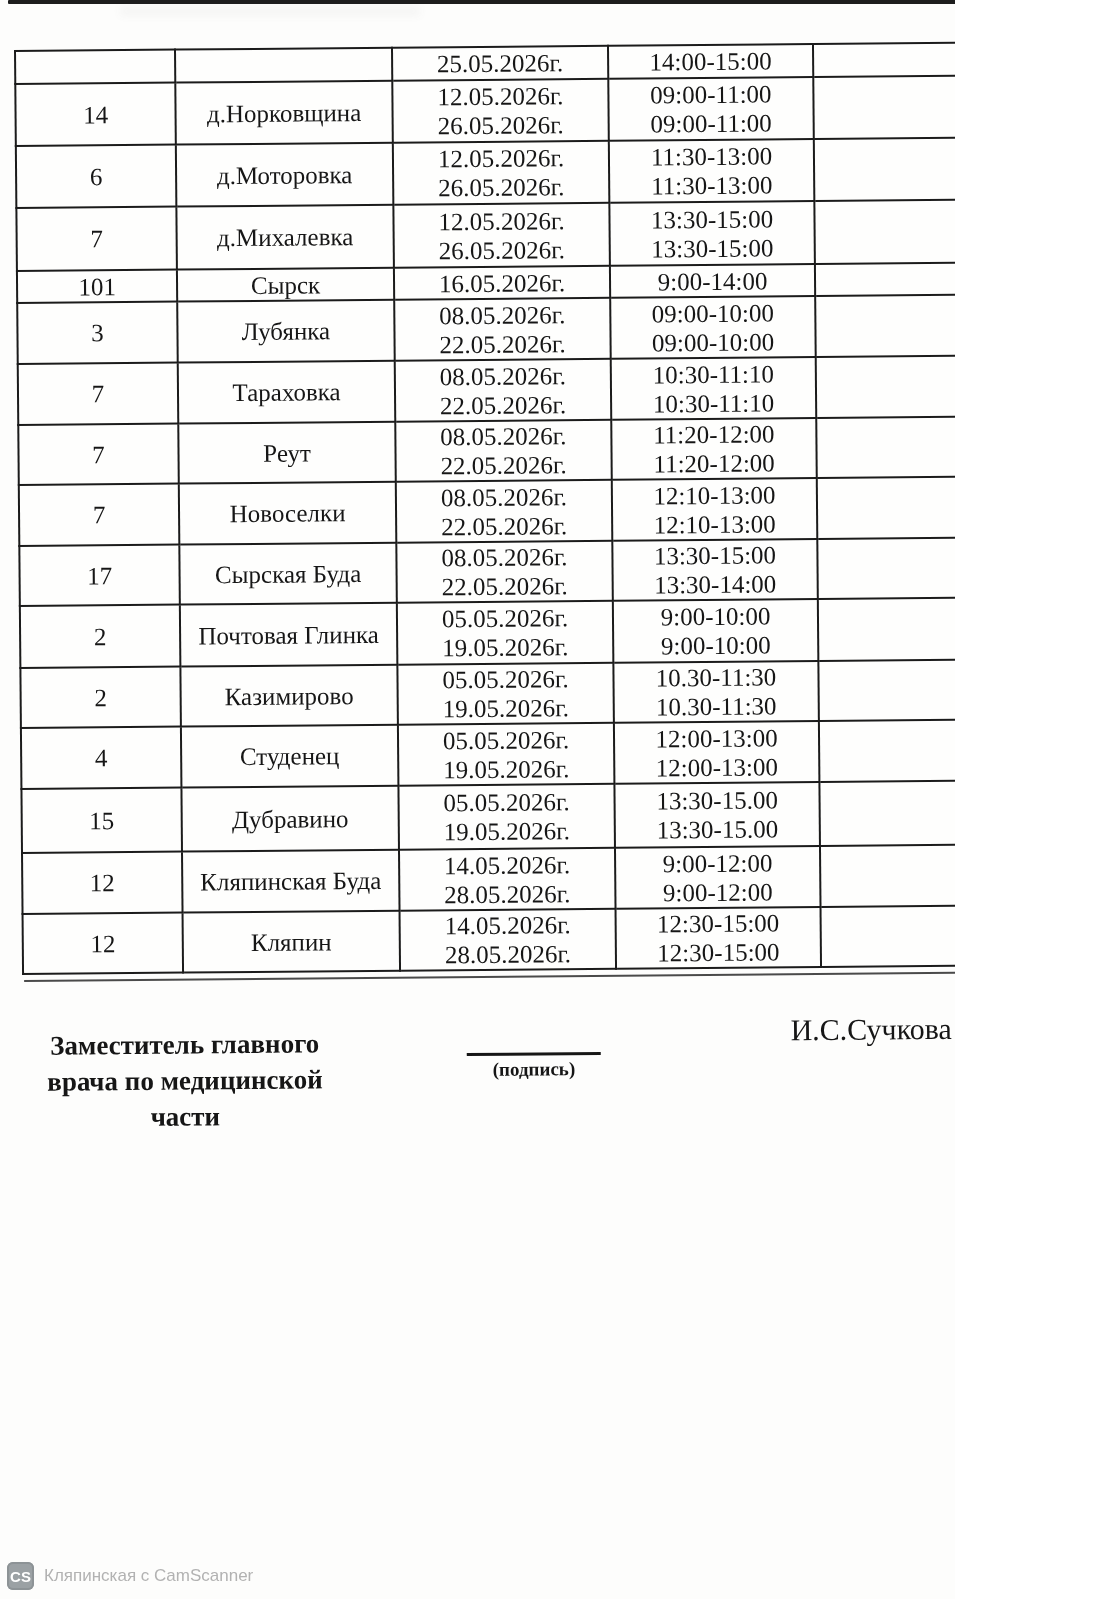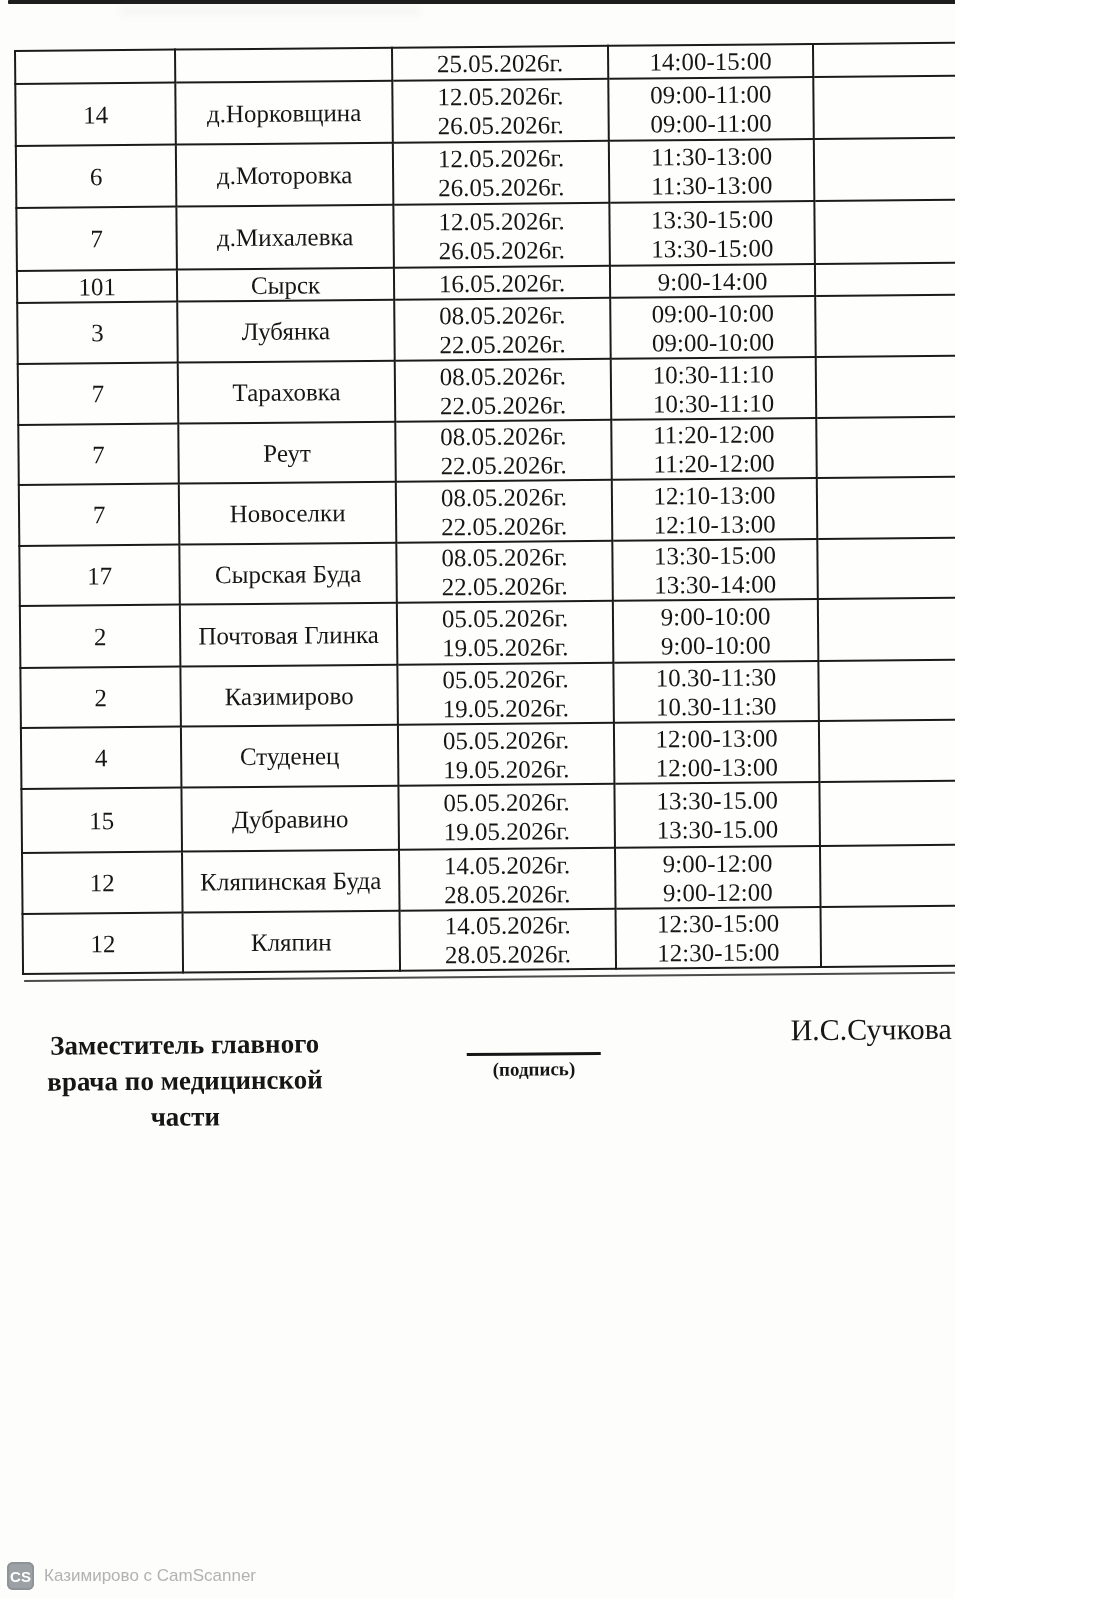--- a/index.html
+++ b/index.html
@@ -290,16 +290,16 @@
       <div>части</div>
     </div>
     <div class="sign-line"></div>
     <div class="sign-caption">(подпись)</div>
     <div class="sign-name">И.С.Сучкова</div>
 
   </div>
 
   <div class="watermark">
     <div class="cs-badge">CS</div>
-    <div class="cs-text">Казимирово с CamScanner</div>
+    <div class="cs-text">Кляпинская с CamScanner</div>
   </div>
 
 </div>
 
 </body></html>

